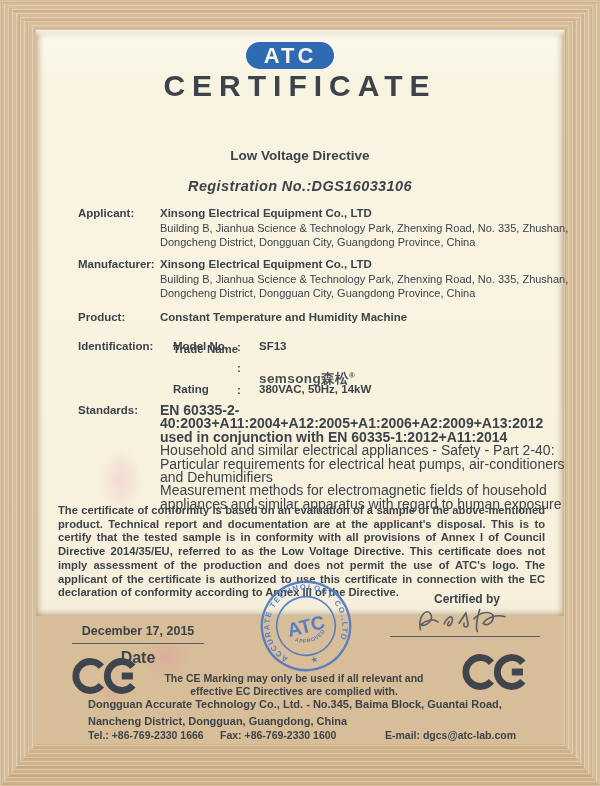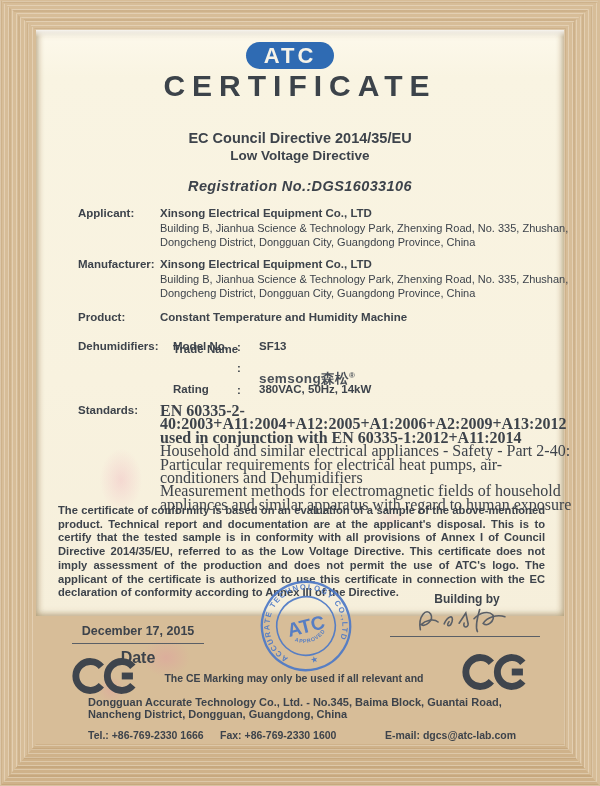--- a/index.html
+++ b/index.html
@@ -50,41 +50,41 @@
 
   
   .lbl { left:42px; font-size:11.5px; font-weight:bold; }
   .val-name { left:124px; font-size:11.5px; font-weight:bold; }
   .val-addr { left:124px; width:414px; font-size:11px; line-height:13.5px; }
   .id-sub { left:124px; font-size:11.5px; font-weight:bold;margin-left:13px; }
   .id-colon { left:201px; font-size:11.5px; font-weight:bold; }
   .id-val { left:223px; font-size:11.5px; font-weight:bold; }
   .trade-logo { font-size:13.5px; letter-spacing:.4px; color:#494f57; font-weight:bold; }
   .trade-logo sup { font-size:8px; }
-  .standards-block { left:124px; top:374px; width:412px; font-size:16px; line-height:13.4px;font-family:Liberation Serif, serif; }
+  .standards-block { left:124px; top:374px; width:412px; font-size:14px; line-height:13.4px; }
 
   
   .bodypara { left:22px; top:474px; width:487px; font-size:11.2px; font-weight:bold;
               line-height:13.7px; text-align:justify; }
 
   
   .certified-by { left:356px; top:562px; width:150px; text-align:center; font-size:12px; }
   .signature { left:372px; top:572px; width:118px; height:34px; transform:rotate(-2deg); }
   .sig-line { left:354px; top:606px; width:150px; border-top:1.4px solid #5a5f66; }
   .date-value { left:36px; top:594px; width:132px; text-align:center; font-size:12.5px; }
   .date-line { left:36px; top:613px; width:132px; border-top:1.4px solid #5a5f66; }
   .date-label { left:36px; top:619px; width:132px; text-align:center; font-size:16px; }
 
   .stamp-box { left:222px; top:548px; width:96px; height:96px; opacity:.92; }
 
   .ce-left  { left:36px;  top:625px; width:70px; height:42px; }
   .ce-right { left:424px; top:621px; width:74px; height:42px; }
   .ce-note { left:120px; top:642px; width:276px; text-align:center; font-size:10.5px; line-height:13px; }
 
-  .footer-address { left:52px; top:666px; width:438px; font-size:11px; font-weight:bold; line-height:12px; }
+  .footer-address { left:52px; top:666px; width:438px; font-size:11px; font-weight:bold; line-height:17px; }
   .footer-contact { font-size:10.5px; font-weight:bold; top:699px; }
   .f-tel { left:52px; } .f-fax { left:184px;text-align:center; } .f-email { left:349px; }
 </style>
 </head>
 <body>
 
 <div class="scene">
   <div class="frame-bar frame-h frame-top"></div>
   <div class="frame-bar frame-h frame-bottom"></div>
   <div class="frame-bar frame-v frame-left"></div>
@@ -93,36 +93,35 @@
   <div class="paper">
     <div class="smudge s1"></div>
     <div class="smudge s2"></div>
     <div class="smudge s3"></div>
     <div class="smudge s4"></div>
 
     <div class="abs logo-pill">
       <span>ATC</span>
     </div>
     <div class="abs ctr title">CERTIFICATE</div>
-    <div class="abs ctr directive1 b">EC Council Directive 2014/35/EU</div>
     <div class="abs ctr directive2 b">Low Voltage Directive</div>
     <div class="abs ctr registration b">Registration No.:DGS16033106</div>
 
     <div class="abs lbl" style="top:177px">Applicant:</div>
     <div class="abs val-name" style="top:177px">Xinsong Electrical Equipment Co., LTD</div>
     <div class="abs val-addr" style="top:192px">Building B, Jianhua Science &amp; Technology Park, Zhenxing Road, No. 335, Zhushan, Dongcheng District, Dongguan City, Guangdong Province, China</div>
 
     <div class="abs lbl" style="top:228px">Manufacturer:</div>
     <div class="abs val-name" style="top:228px">Xinsong Electrical Equipment Co., LTD</div>
     <div class="abs val-addr" style="top:243px">Building B, Jianhua Science &amp; Technology Park, Zhenxing Road, No. 335, Zhushan, Dongcheng District, Dongguan City, Guangdong Province, China</div>
 
     <div class="abs lbl" style="top:281px">Product:</div>
     <div class="abs val-name" style="top:281px">Constant Temperature and Humidity Machine</div>
 
-    <div class="abs lbl" style="top:310px">Dehumidifiers:</div>
+    <div class="abs lbl" style="top:310px">Identification:</div>
     <div class="abs id-sub" style="top:310px">Model No.</div>
     <div class="abs id-colon" style="top:311px">:</div>
     <div class="abs id-val" style="top:310px">SF13</div>
 
     <div class="abs id-sub" style="top:313px">Trade Name</div>
     <div class="abs id-colon" style="top:332px">:</div>
     <div class="abs id-val trade-logo" style="top:340px"><span>semsong森松</span><sup>®</sup></div>
 
     <div class="abs id-sub" style="top:353px">Rating</div>
     <div class="abs id-colon" style="top:354px">:</div>
@@ -148,21 +147,21 @@
           <textPath href="#ringPath" startOffset="4">ACCURATE TECHNOLOGY CO.,LTD</textPath>
         </text>
         <text x="50" y="57" text-anchor="middle" font-size="20" font-weight="bold" fill="#4d79c7" stroke="none" font-family="Liberation Sans, sans-serif">ATC</text>
         <text font-size="5.6" font-weight="bold" letter-spacing=".6" fill="#4d79c7" stroke="none" font-family="Liberation Sans, sans-serif">
           <textPath href="#apprPath" startOffset="5">APPROVED</textPath>
         </text>
         <text x="50" y="89" text-anchor="middle" font-size="9" fill="#4d79c7" stroke="none">★</text>
       </g>
     </svg>
 
-    <div class="abs certified-by b">Building by</div>
+    <div class="abs certified-by b">Certified by</div>
     <svg class="abs signature" viewBox="0 0 110 34">
       <g fill="none" stroke="#5a5f66" stroke-width="1.6" stroke-linecap="round">
         <path d="M8,26 C6,12 15,4 19,11 C22,17 13,24 9,21 C13,17 22,15 26,19"></path>
         <path d="M32,21 C36,13 42,12 40,19 C38,25 33,24 37,19"></path>
         <path d="M47,21 L54,11 L56,22 C56,26 50,26 52,21"></path>
         <path d="M68,8 C65,17 63,26 65,30"></path>
         <path d="M62,17 C68,11 77,9 81,14 C83,20 75,26 71,22 C75,16 85,13 93,16"></path>
       </g>
     </svg>
     <div class="abs sig-line"></div>
@@ -181,20 +180,21 @@
     <svg class="abs ce-right" viewBox="0 0 105 64">
       <g fill="none" stroke="#3f454d" stroke-width="10.5">
         <path d="M 43.9 17.9 A 22 22 0 1 0 43.9 46.1"></path>
         <path d="M 91.9 17.9 A 22 22 0 1 0 91.9 46.1"></path>
         <path d="M 75 32 H 92"></path>
       </g>
     </svg>
 
     <div class="abs ce-note b">
       <div>The CE Marking may only be used if all relevant and</div>
+      <div>effective EC Directives are complied with.</div>
     </div>
 
     <div class="abs footer-address">Dongguan Accurate Technology Co., Ltd. - No.345, Baima Block, Guantai Road, Nancheng District, Dongguan, Guangdong, China</div>
     <div class="abs footer-contact f-tel">Tel.: +86-769-2330 1666</div>
     <div class="abs footer-contact f-fax">Fax: +86-769-2330 1600</div>
     <div class="abs footer-contact f-email">E-mail: dgcs@atc-lab.com</div>
   </div>
 </div>
 
 </body></html>

